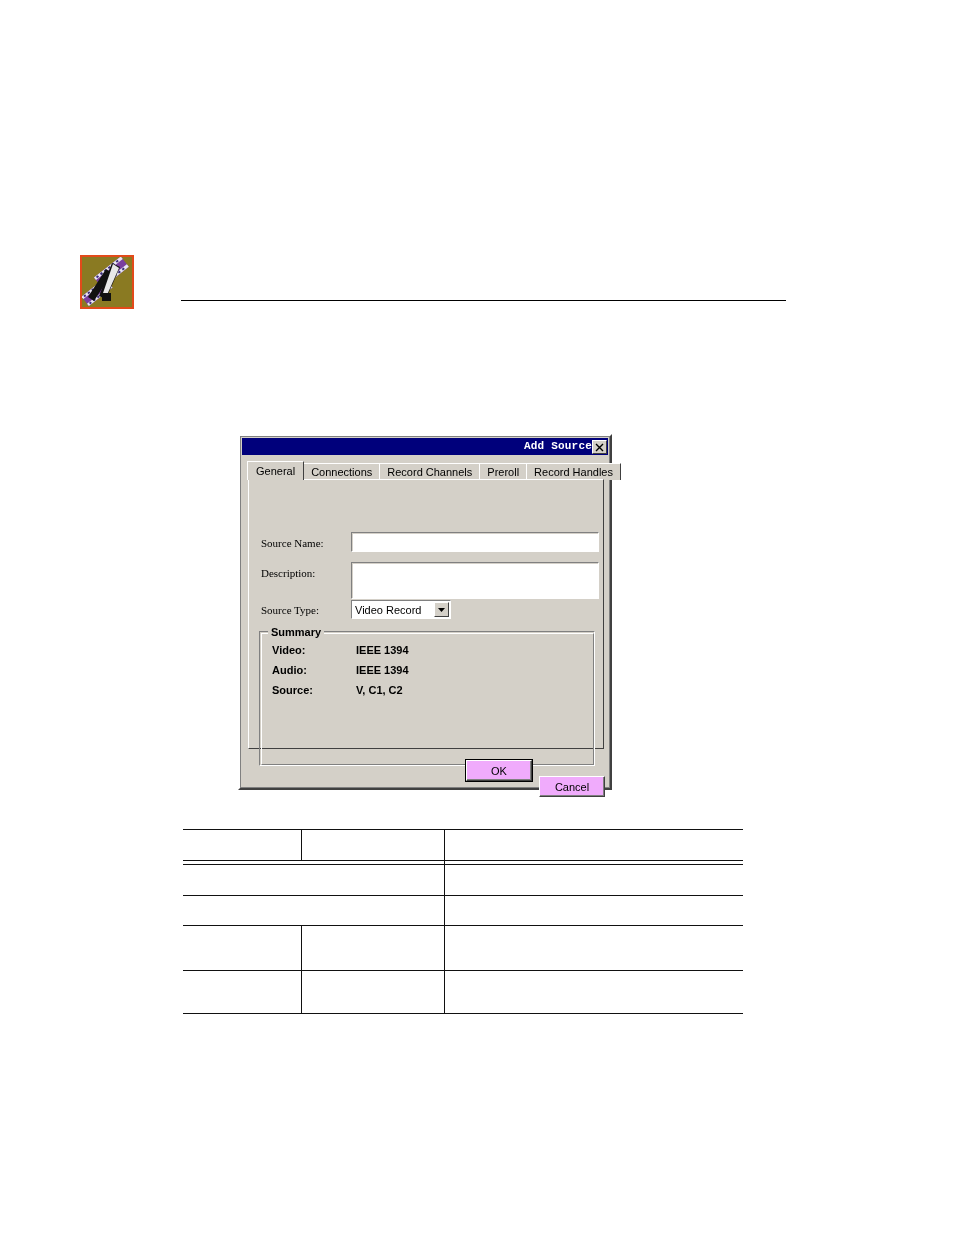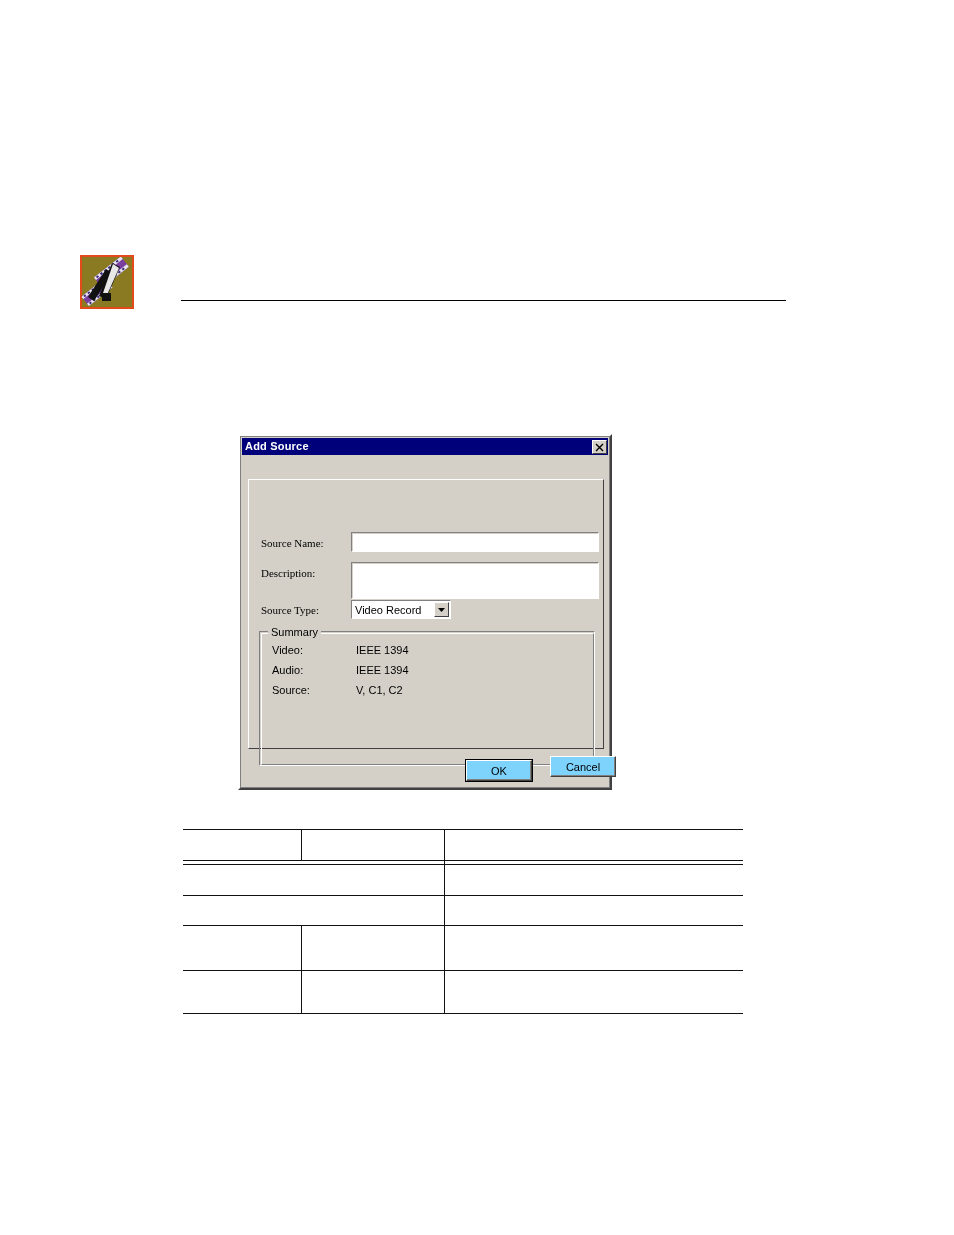--- a/index.html
+++ b/index.html
@@ -61,24 +61,25 @@
     display: flex;
     align-items: center;
     padding: 0 1px 0 3px;
     box-sizing: border-box;
   }
   .titlebar-text {
     color: #ffffff;
     font-size: 11px;
     font-weight: bold;
     letter-spacing: 0.2px;
-    font-family: Liberation Sans, sans-serif;
+    font-family: Liberation Mono, monospace;
     flex: 1;
     line-height: 17px;
     white-space: nowrap;
+    text-align: right;
   }
   .titlebar-close {
     width: 15px;
     height: 14px;
     background: #d4d0c8;
     border-top: 1px solid #ffffff;
     border-left: 1px solid #ffffff;
     border-right: 1px solid #404040;
     border-bottom: 1px solid #404040;
     box-sizing: border-box;
@@ -227,20 +228,21 @@
     position: absolute;
     left: 10px;
     top: 151px;
     width: 336px;
     height: 135px;
     border-top: 1px solid #808080;
     border-left: 1px solid #808080;
     border-right: 1px solid #ffffff;
     border-bottom: 1px solid #ffffff;
     box-sizing: border-box;
+    font-weight: bold;
   }
   #summary-group::after {
     content: "";
     position: absolute;
     left: 1px; top: 1px; right: 0px; bottom: 0px;
     border-top: 1px solid #ffffff;
     border-left: 1px solid #ffffff;
     border-right: 1px solid #808080;
     border-bottom: 1px solid #808080;
     pointer-events: none;
@@ -274,21 +276,21 @@
   .summary-key { width: 52px; flex: none; }
   .summary-val { flex: 1; }
   .summary-val .gap { display: inline-block; width: 18px; }
   .summary-val .gap-sm { display: inline-block; width: 10px; }
 
   
   .dlg-button {
     position: absolute;
     width: 66px;
     height: 21px;
-    background: #7dd3fc;
+    background: #f0abfc;
     border-top: 1px solid #ffffff;
     border-left: 1px solid #ffffff;
     border-right: 1px solid #404040;
     border-bottom: 1px solid #404040;
     box-sizing: border-box;
     font-size: 11px;
     color: #000000;
     font-family: "Liberation Sans", sans-serif;
     display: flex;
     align-items: center;
@@ -305,22 +307,21 @@
     pointer-events: none;
   }
   #ok-button {
     left: 226px;
     top: 324px;
     outline: 1px solid #000000;
     outline-offset: 0px;
   }
   #cancel-button {
     left: 299px;
-    top: 320px;
-    margin-left: 11px;
+    top: 340px;
   }
 
   
   #doc-table {
     position: absolute;
     left: 183px;
     top: 829px;
     width: 560px;
     height: 184px;
   }
@@ -401,20 +402,37 @@
 
   <div class="titlebar">
     <span class="titlebar-text">Add Source</span>
     <div class="titlebar-close">
       <svg width="9" height="9" viewBox="0 0 9 9">
         <path d="M1 1 L8 8 M8 1 L1 8" stroke="#000000" stroke-width="1.4" fill="none"></path>
       </svg>
     </div>
   </div>
 
+  <div class="tabstrip">
+    <div class="tab active">
+      <span>General</span>
+    </div>
+    <div class="tab">
+      <span>Connections</span>
+    </div>
+    <div class="tab">
+      <span>Record Channels</span>
+    </div>
+    <div class="tab">
+      <span>Preroll</span>
+    </div>
+    <div class="tab">
+      <span>Record Handles</span>
+    </div>
+  </div>
 
   <div class="tabpanel">
 
     <div class="field-row field-label" id="source-name-label">
       <span>Source Name:</span>
     </div>
     <input class="sunken-input" id="source-name-input" type="text" value="" style="">
 
     <div class="field-row field-label" id="description-label">
       <span>Description:</span>

